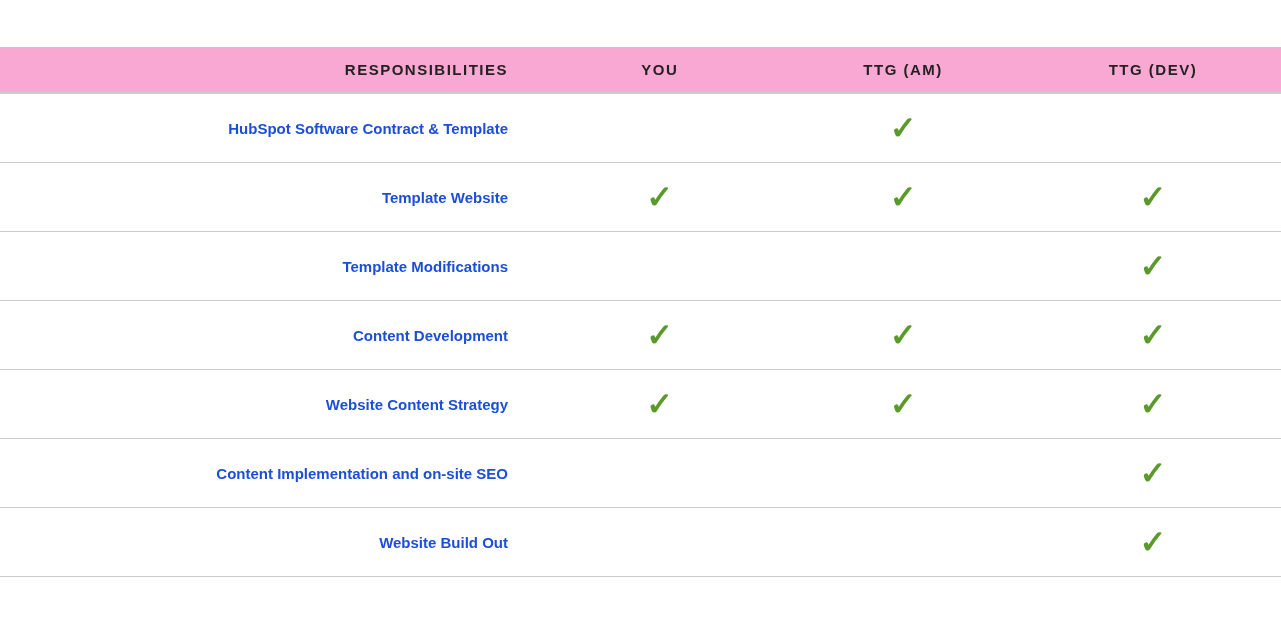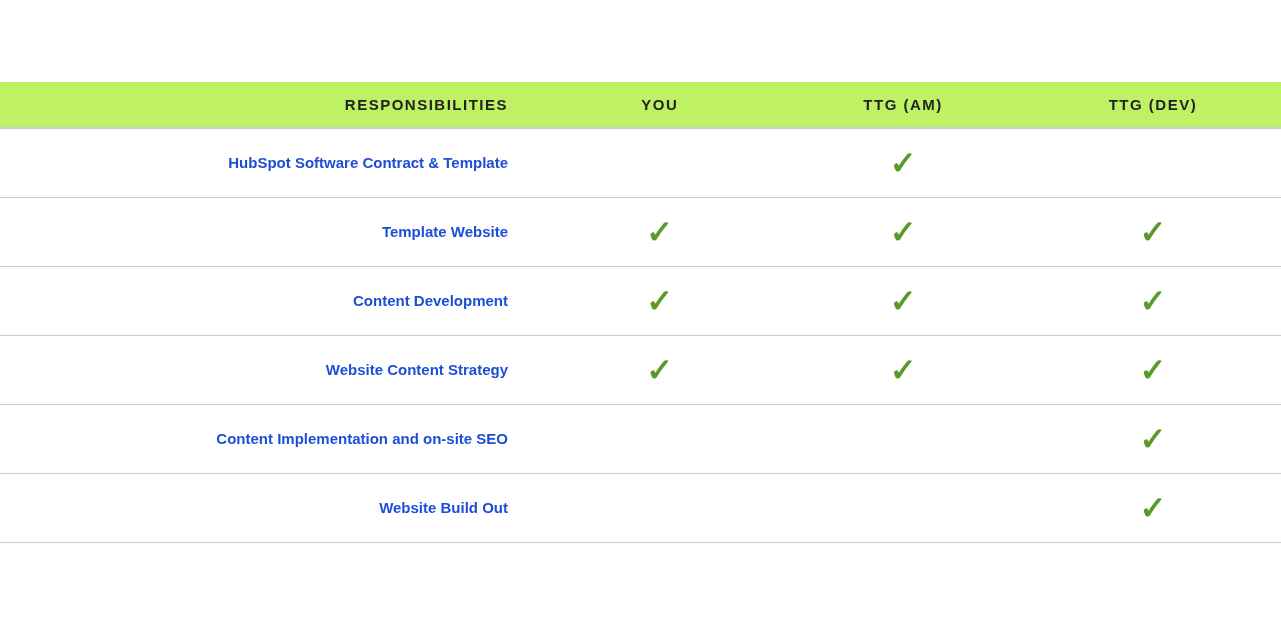--- a/index.html
+++ b/index.html
@@ -42,21 +42,21 @@
       width: 20%;
     }
 
     thead tr th {
       padding: 14px 20px;
       font-size: 15px;
       font-weight: 800;
       letter-spacing: 1.5px;
       text-transform: uppercase;
       color: #222222;
-      background: #bef264;
+      background: #f9a8d4;
       border-bottom: 2px solid #cccccc;
       text-align: center;
     }
 
     thead tr th.col-responsibilities {
       text-align: right;
       padding-right: 30px;
     }
 
     tbody tr {
@@ -111,20 +111,26 @@
           <td><span class="checkmark">✓</span></td>
           <td></td>
         </tr>
         <tr>
           <td class="responsibility-cell">Template Website</td>
           <td><span class="checkmark">✓</span></td>
           <td><span class="checkmark">✓</span></td>
           <td><span class="checkmark">✓</span></td>
         </tr>
         <tr>
+          <td class="responsibility-cell">Template Modifications</td>
+          <td></td>
+          <td></td>
+          <td><span class="checkmark">✓</span></td>
+        </tr>
+        <tr>
           <td class="responsibility-cell">Content Development</td>
           <td><span class="checkmark">✓</span></td>
           <td><span class="checkmark">✓</span></td>
           <td><span class="checkmark">✓</span></td>
         </tr>
         <tr>
           <td class="responsibility-cell">Website Content Strategy</td>
           <td><span class="checkmark">✓</span></td>
           <td><span class="checkmark">✓</span></td>
           <td><span class="checkmark">✓</span></td>

